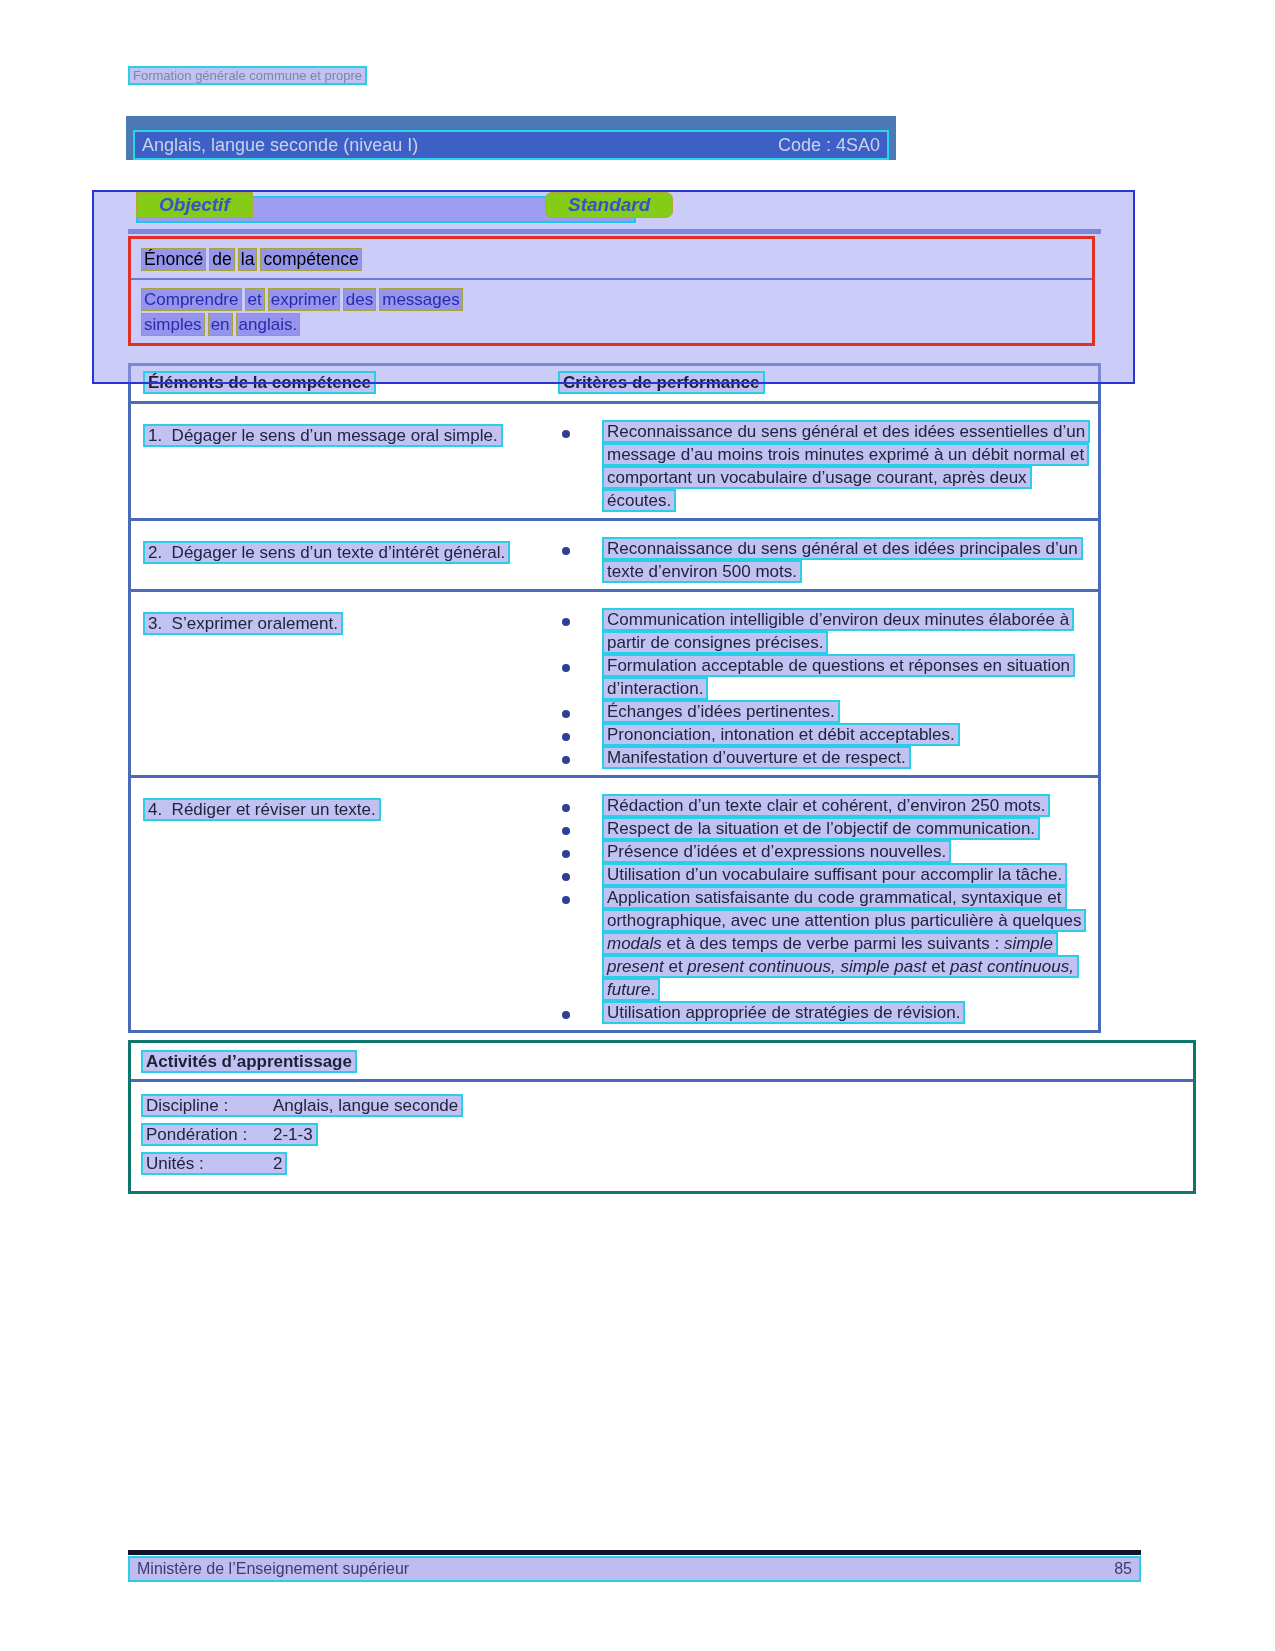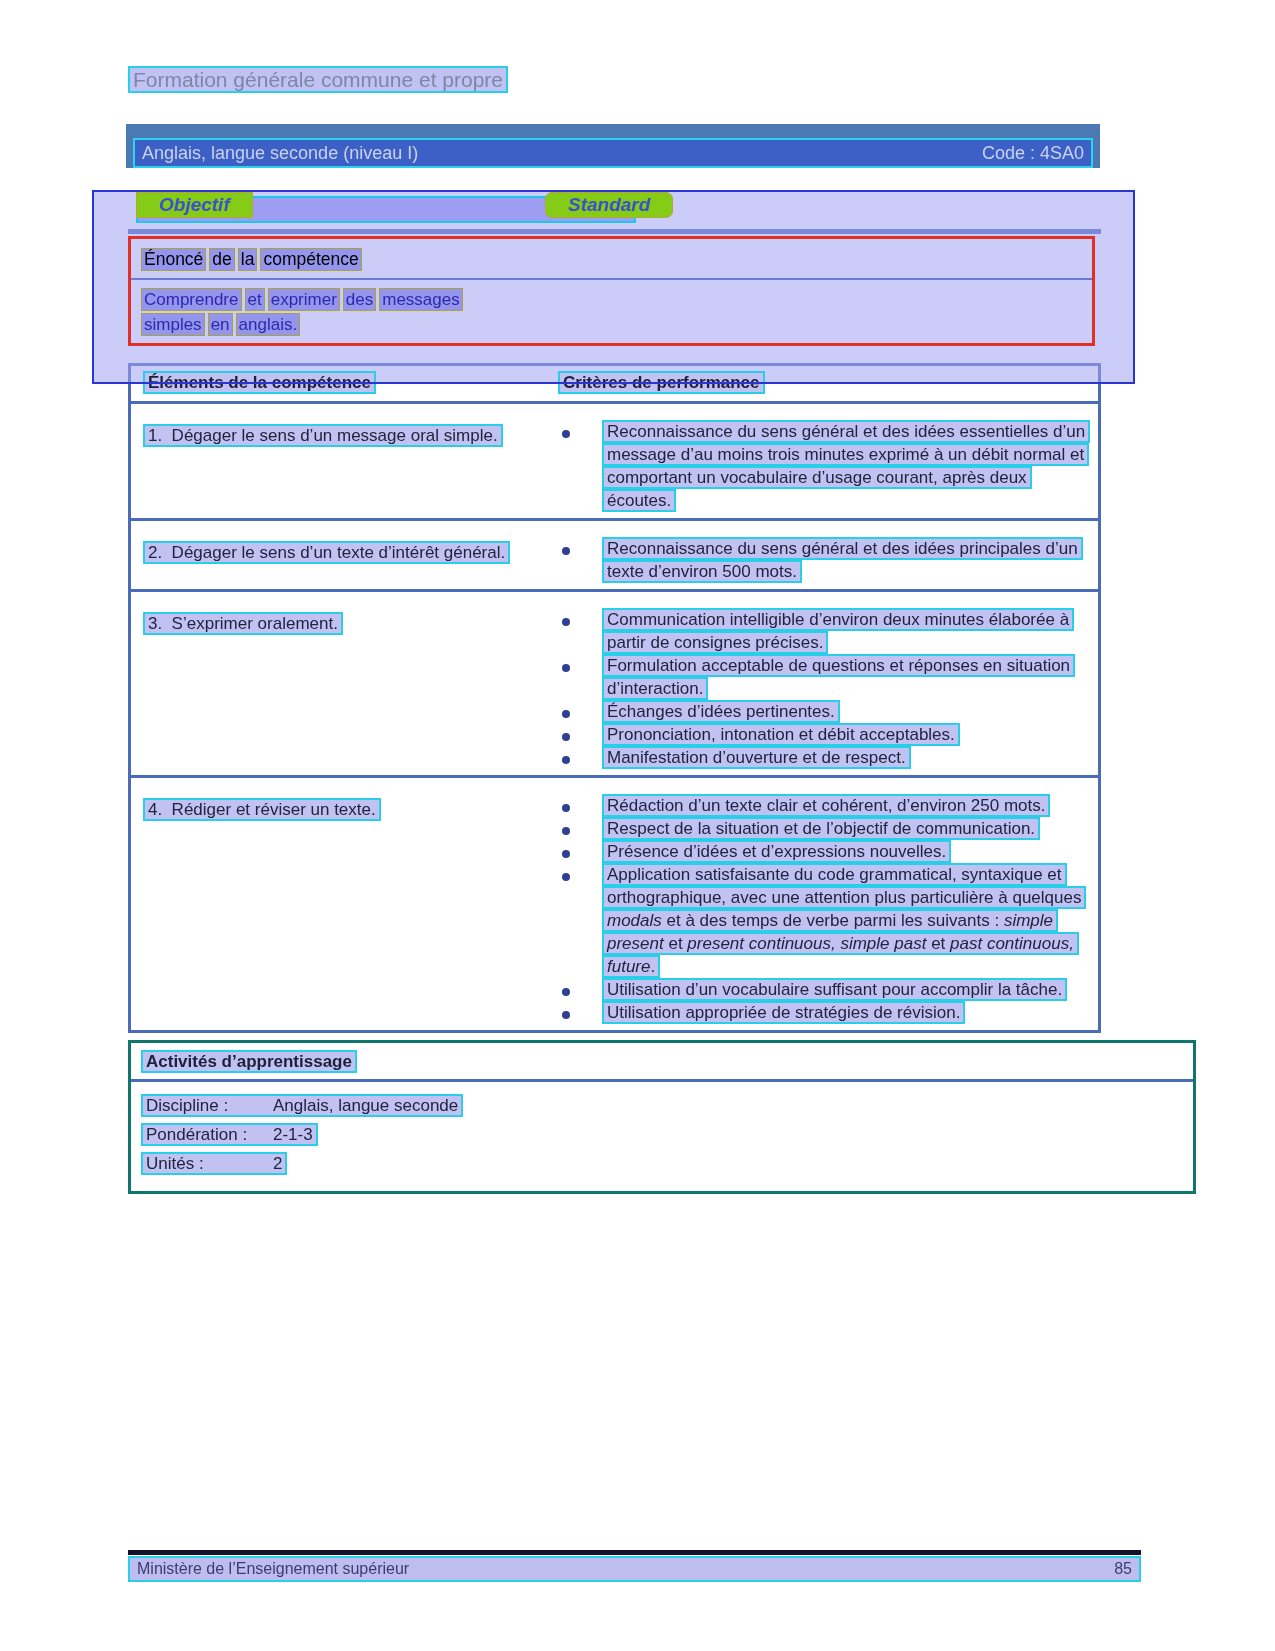--- a/index.html
+++ b/index.html
@@ -4,23 +4,23 @@
 <style>
   html,body{margin:0;padding:0;background:#ffffff;}
   .page{position:relative;width:1275px;height:1651px;background:#ffffff;
         font-family:"Liberation Sans",sans-serif;overflow:hidden;}
 
   
   .hl{background:#c2c2f2;border:2px solid #29cfe9;padding:0 3px;
       box-decoration-break:clone;-webkit-box-decoration-break:clone;
       position:relative;z-index:3;}
 
-  .top-label{position:absolute;left:128px;top:68px;font-size:21px;color:#7a87a6;}
-
-  .header-bar{position:absolute;left:126px;top:124px;width:974px;height:44px;background:#4b79b3;}
+  .top-label{position:absolute;left:128px;top:68px;font-size:13px;color:#7a87a6;}
+
+  .header-bar{position:absolute;left:126px;top:116px;width:770px;height:44px;background:#4b79b3;}
   .bar-band{position:absolute;left:7px;top:14px;right:7px;height:26px;background:#3d60c6;
             border:2px solid #2cd3ea;display:flex;justify-content:space-between;align-items:center;
             padding:0 7px;color:#c9d2ea;font-size:18px;}
 
   
   .overlay-fill{position:absolute;left:92px;top:190px;width:1043px;height:194px;
                 background:rgba(163,163,243,0.55);z-index:2;pointer-events:none;}
   .overlay-border{position:absolute;left:92px;top:190px;width:1043px;height:194px;
                   border:2px solid #2a36d4;z-index:6;pointer-events:none;box-sizing:border-box;}
 
@@ -193,27 +193,27 @@
             <div class="crit">
               <span class="bullet">
                 <span class="dot"></span>
               </span>
               <div class="crit-text"><span class="hl">Présence d’idées et d’expressions nouvelles.</span></div>
             </div>
             <div class="crit">
               <span class="bullet">
                 <span class="dot"></span>
               </span>
+              <div class="crit-text"><span class="hl">Utilisation d’un vocabulaire suffisant pour accomplir la tâche.</span></div>
+            </div>
+            <div class="crit">
+              <span class="bullet">
+                <span class="dot"></span>
+              </span>
               <div class="crit-text"><span class="hl">Application satisfaisante du code grammatical, syntaxique et orthographique, avec une attention plus particulière à quelques <i>modals</i> et à des temps de verbe parmi les suivants : <i>simple present</i> et <i>present continuous, simple past</i> et <i>past continuous, future</i>.</span></div>
-            </div>
-            <div class="crit">
-              <span class="bullet">
-                <span class="dot"></span>
-              </span>
-              <div class="crit-text"><span class="hl">Utilisation d’un vocabulaire suffisant pour accomplir la tâche.</span></div>
             </div>
             <div class="crit">
               <span class="bullet">
                 <span class="dot"></span>
               </span>
               <div class="crit-text"><span class="hl">Utilisation appropriée de stratégies de révision.</span></div>
             </div>
           </div>
         </div>
       </div>

